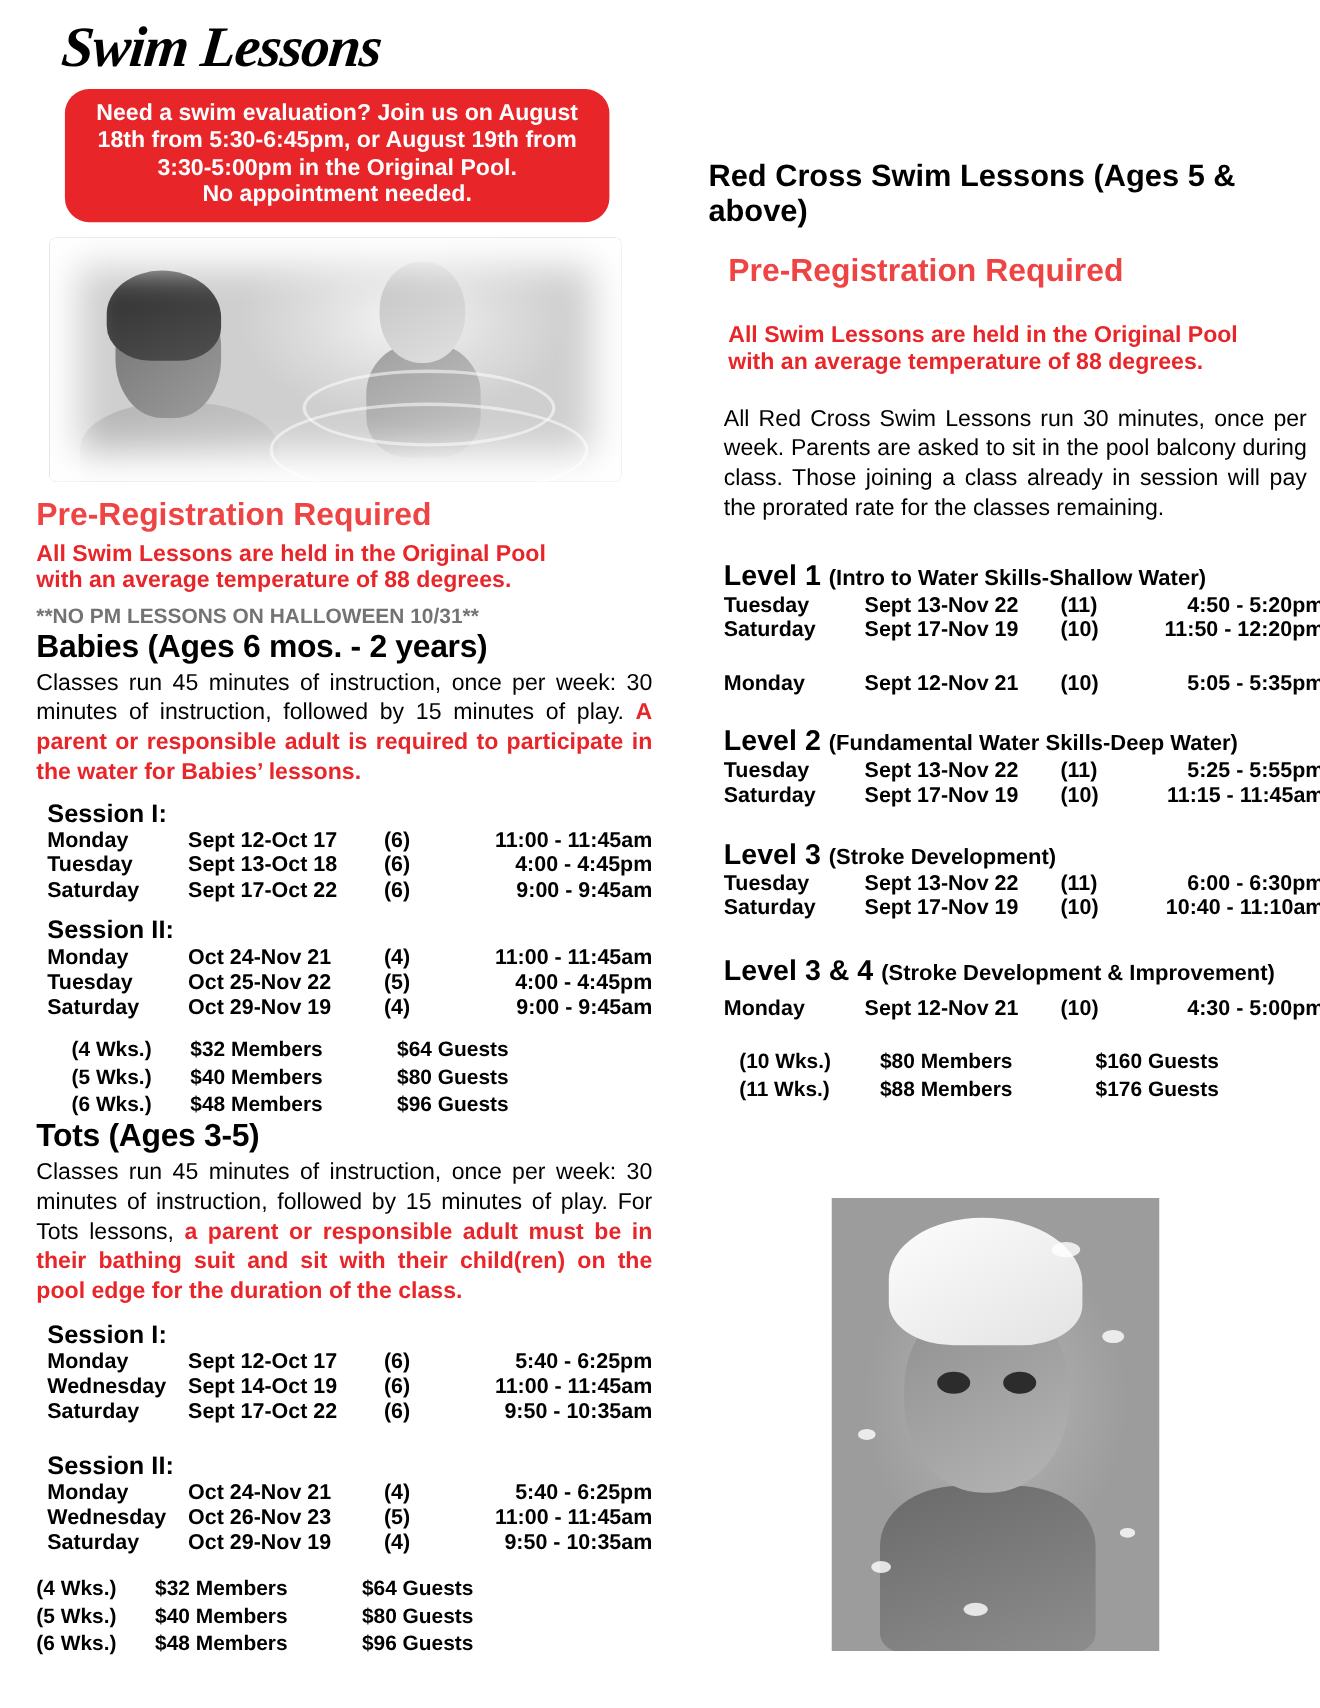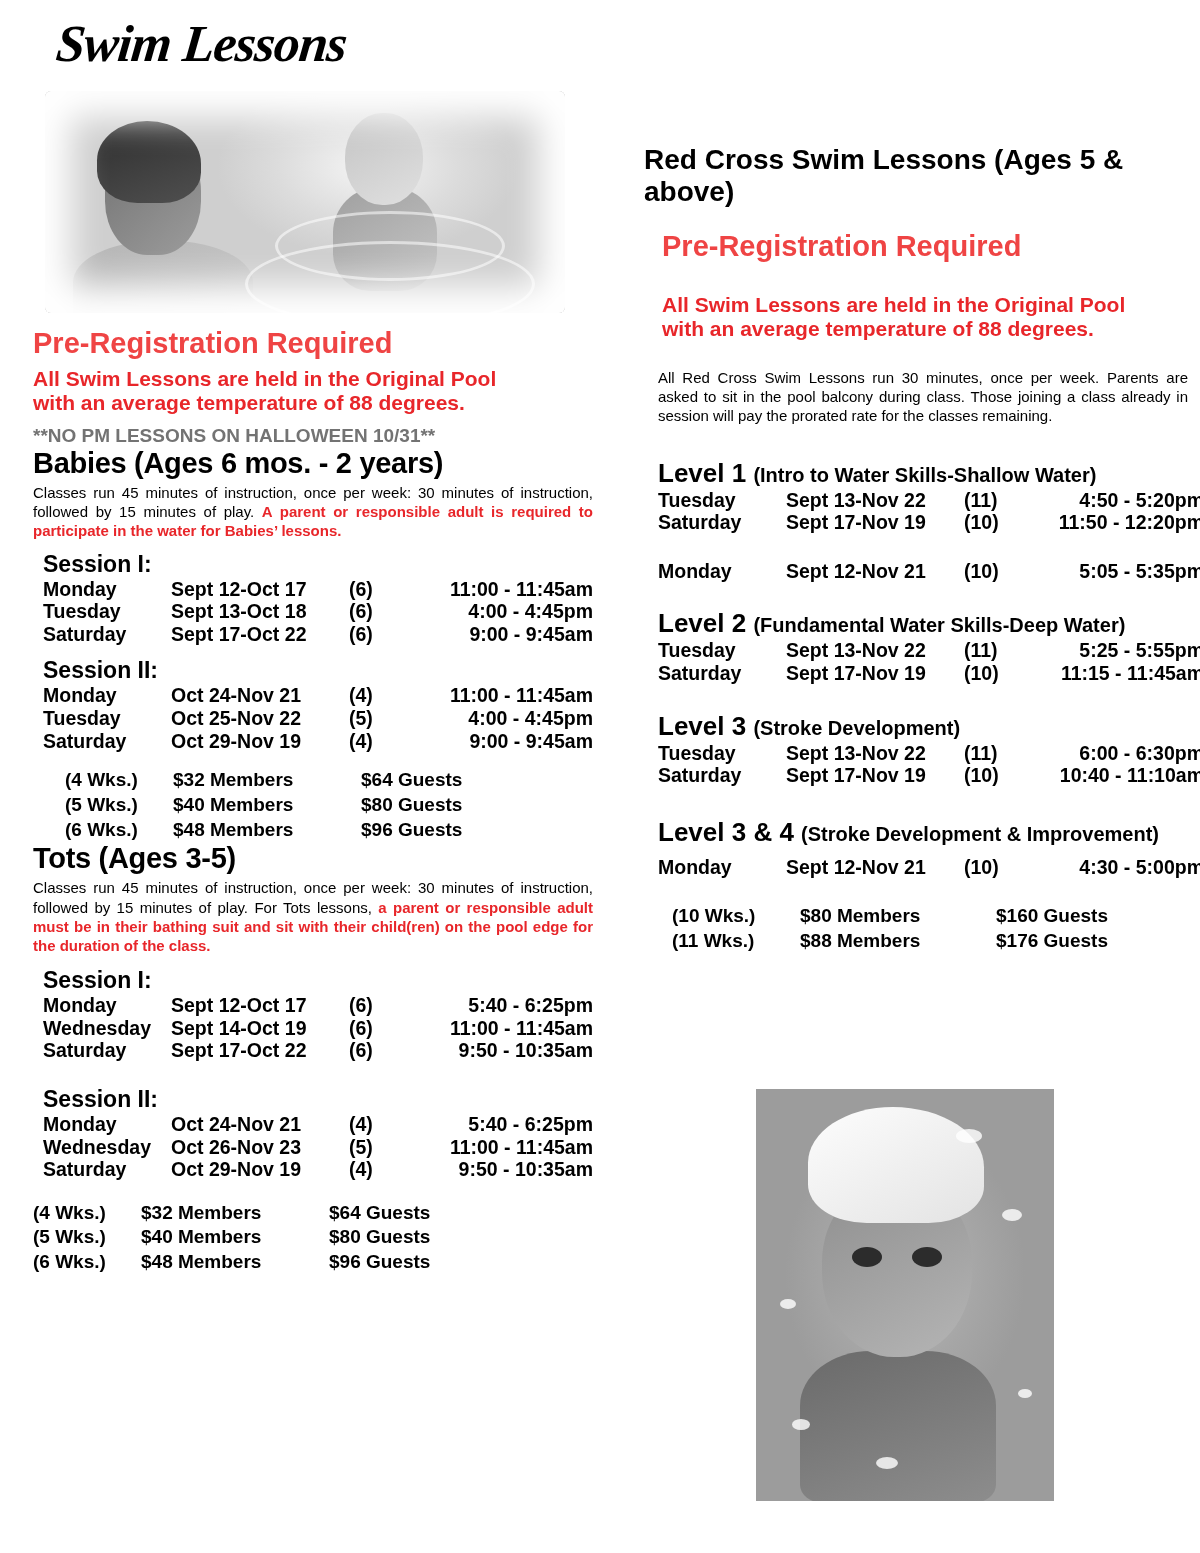--- a/index.html
+++ b/index.html
@@ -123,21 +123,21 @@
   }
 
   .section-title {
     font-weight: bold;
     font-size: 29px;
     font-stretch: condensed;
     letter-spacing: -.3px;
   }
 
   .body-text {
-    font-size: 15px;
+    font-size: 21px;
     line-height: 1.28;
     text-align: justify;
   }
   .body-text .em {
     color: #e8262a;
     font-weight: bold;
     font-stretch: condensed;
   }
 
   .session-label {
@@ -190,20 +190,26 @@
 </style>
 </head>
 <body>
 
 <div class="page">
 
   <div class="col-left">
 
     <div class="masthead">Swim Lessons</div>
 
+    <div class="callout">
+      <div>Need a swim evaluation? Join us on August</div>
+      <div>18th from 5:30-6:45pm, or August 19th from</div>
+      <div>3:30-5:00pm in the Original Pool.</div>
+      <div>No appointment needed.</div>
+    </div>
 
     <div class="photo photo-top">
       <div class="ph-bg water-top"></div>
       <div class="shape adult-body"></div>
       <div class="shape adult-head"></div>
       <div class="shape adult-hair"></div>
       <div class="shape baby-body"></div>
       <div class="shape baby-head"></div>
       <div class="shape ripple r1"></div>
       <div class="shape ripple r2"></div>

